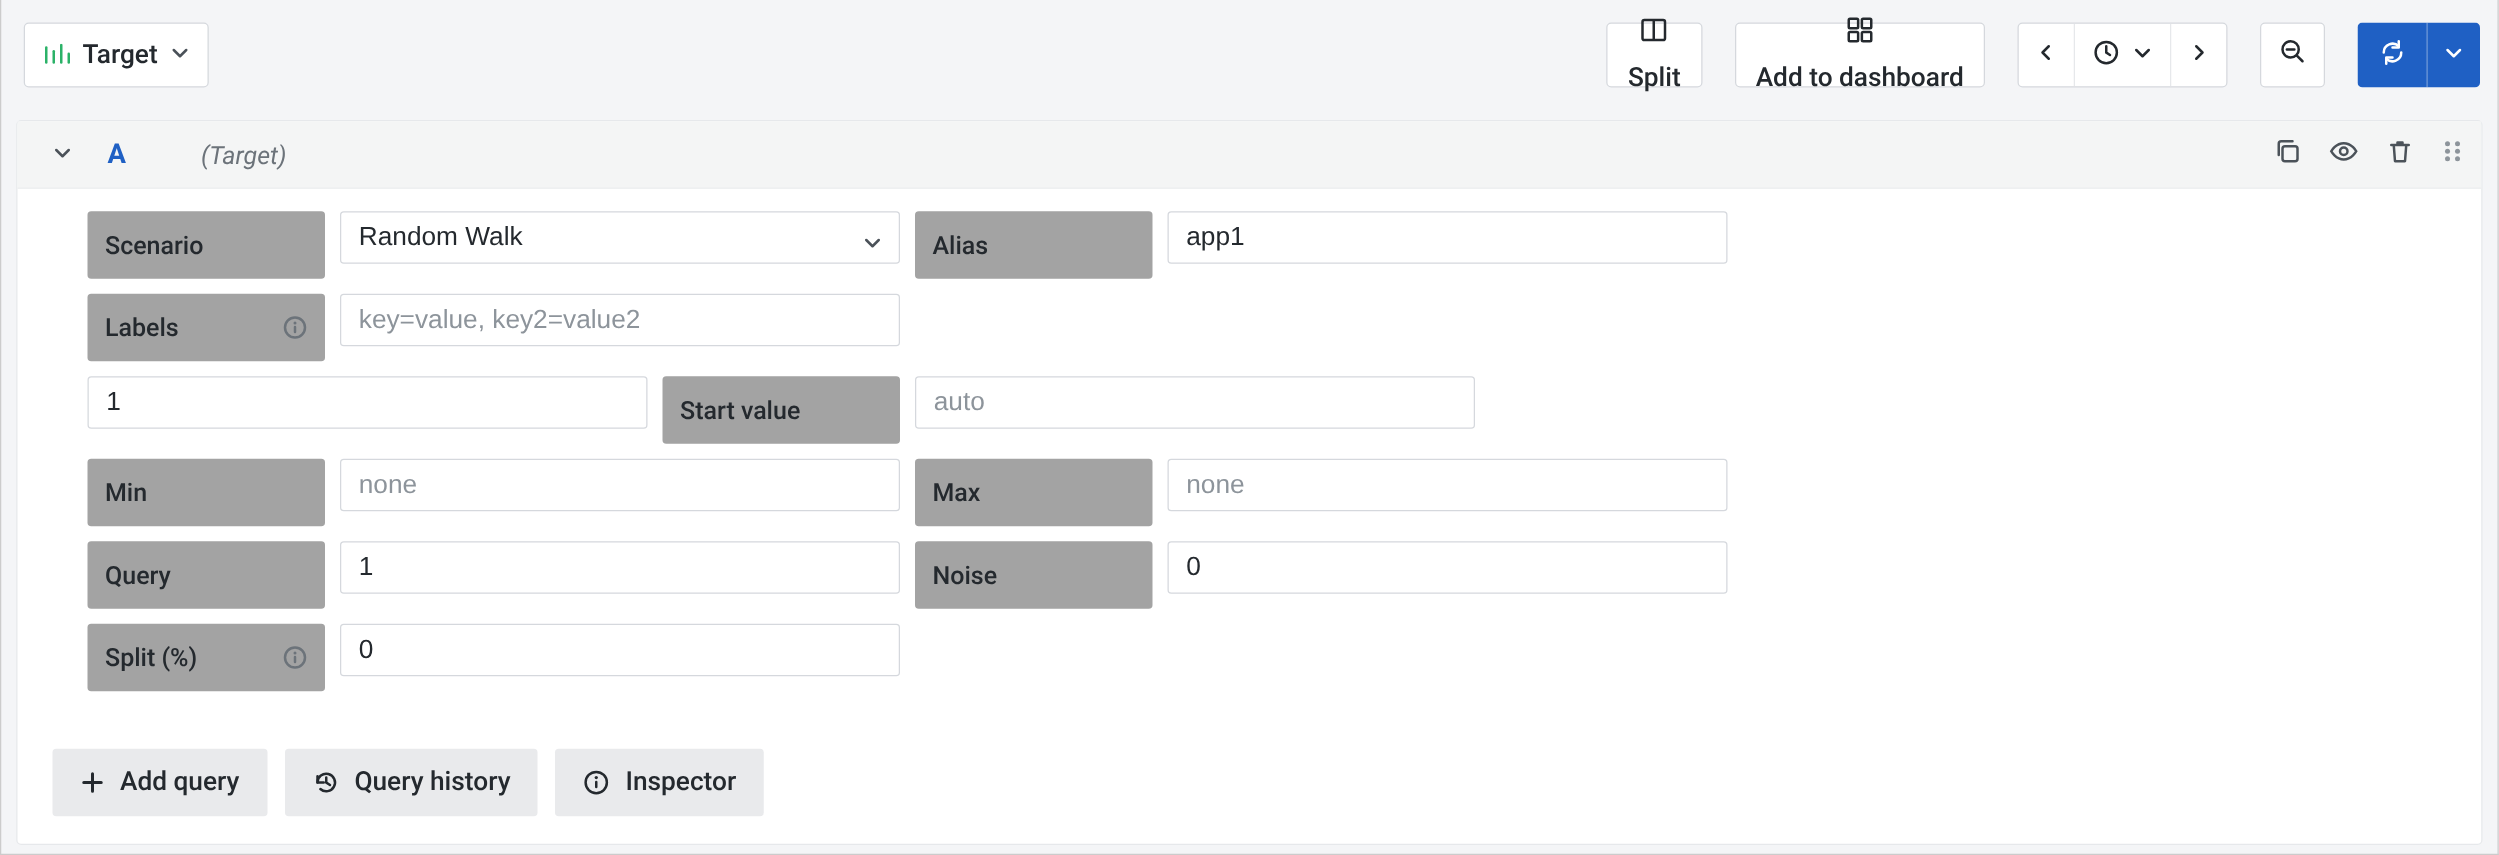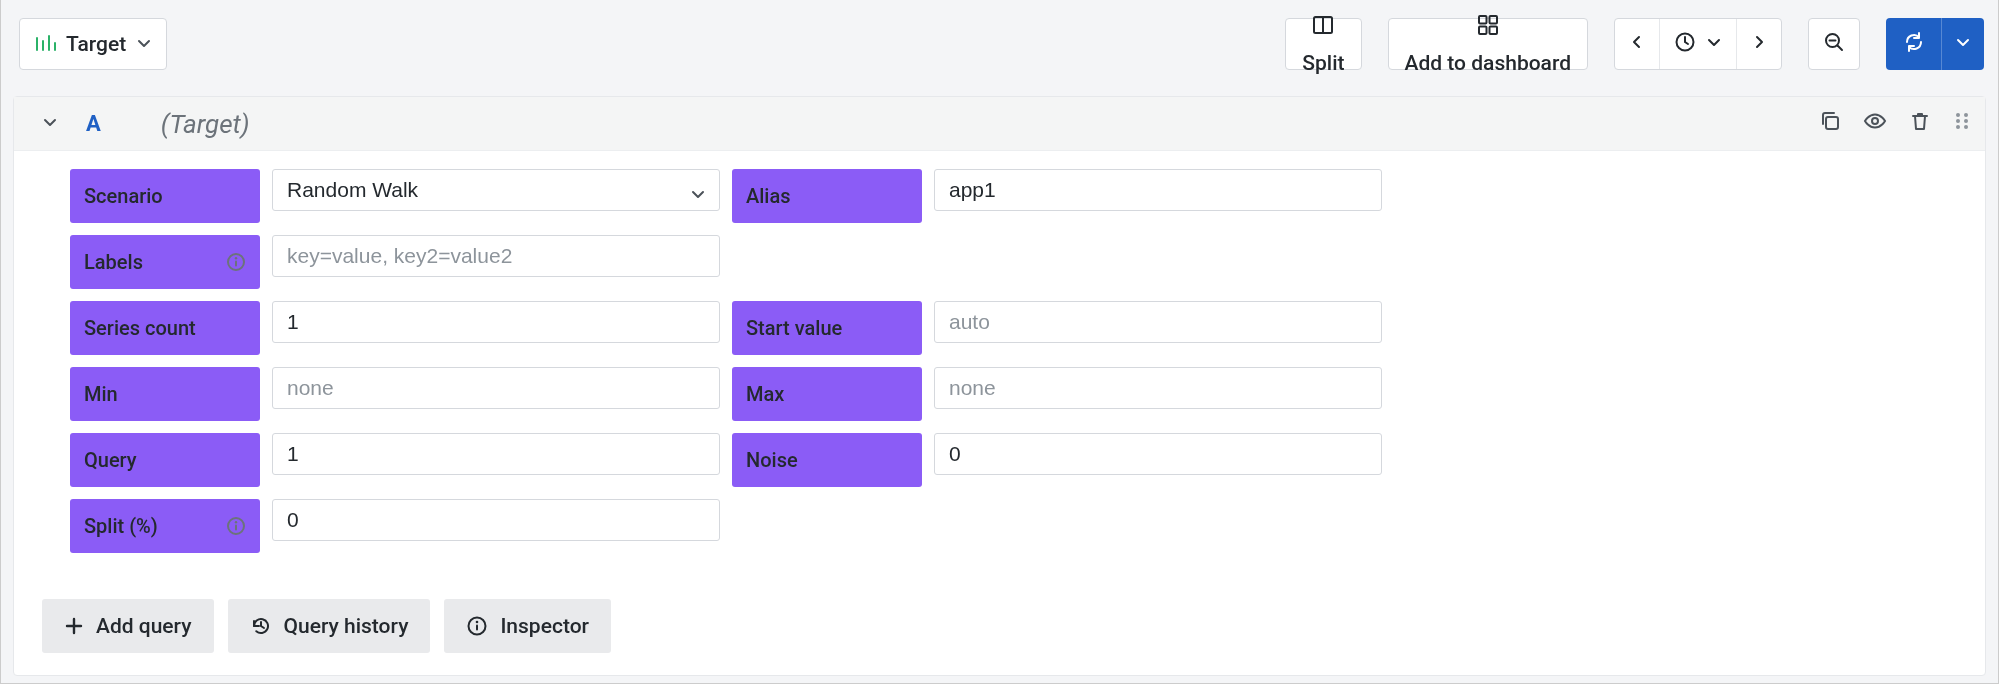--- a/index.html
+++ b/index.html
@@ -103,37 +103,37 @@
     height: 54px;
     padding: 0 14px 0 28px;
   }
   .collapse-caret { margin-right: 28px; display:inline-flex; }
   .query-letter {
     color: #1f60c4;
     font-weight: 700;
     font-size: 22px;
     margin-right: 60px;
   }
-  .query-target { color: #6c737a; font-style: italic; font-size: 26px; }
+  .query-target { color: #6c737a; font-style: italic; font-size: 20px; }
   .panel-header .spacer { flex:1; }
   .hdr-icons { display:inline-flex; gap:22px; align-items:center; color:#4b5259; }
   .hdr-icons .ic { display:inline-flex; }
 
   .panel-body { padding: 12px 0 18px 0; }
   .row {
     display: flex;
     align-items: stretch;
     gap: 12px;
     padding: 6px 0 6px 56px;
   }
   .lbl {
     display: flex;
     align-items: center;
     justify-content: space-between;
-    background: #8b5cf6;
+    background: #a3a3a3;
     border-radius: 3px;
     height: 54px;
     width: 190px;
     padding: 0 14px 0 14px;
     font-size: 20px;
     font-weight: 500;
   }
   .lbl .info { color:#6c737a; display:inline-flex; }
 
   .field-wrap { width: 448px; }
@@ -369,23 +369,20 @@
               <rect x="9" y="8.5" width="2" height="6" rx="1" fill="#6c737a"></rect>
             </svg>
         </span>
       </div>
       <div class="field-wrap">
         <input class="input" placeholder="key=value, key2=value2" style="">
       </div>
     </div>
 
     <div class="row">
-      <div class="lbl">
-        <span>Series count</span>
-      </div>
       <div class="field-wrap">
         <input class="input" value="1" style="">
       </div>
       <div class="lbl">
         <span>Start value</span>
       </div>
       <div class="field-wrap">
         <input class="input" placeholder="auto" style="">
       </div>
     </div>

